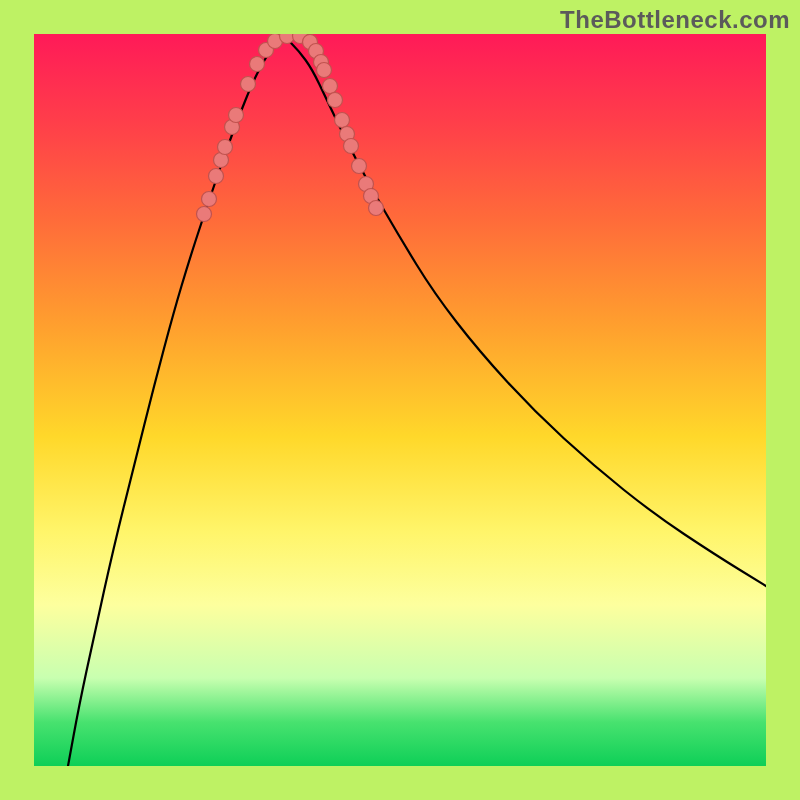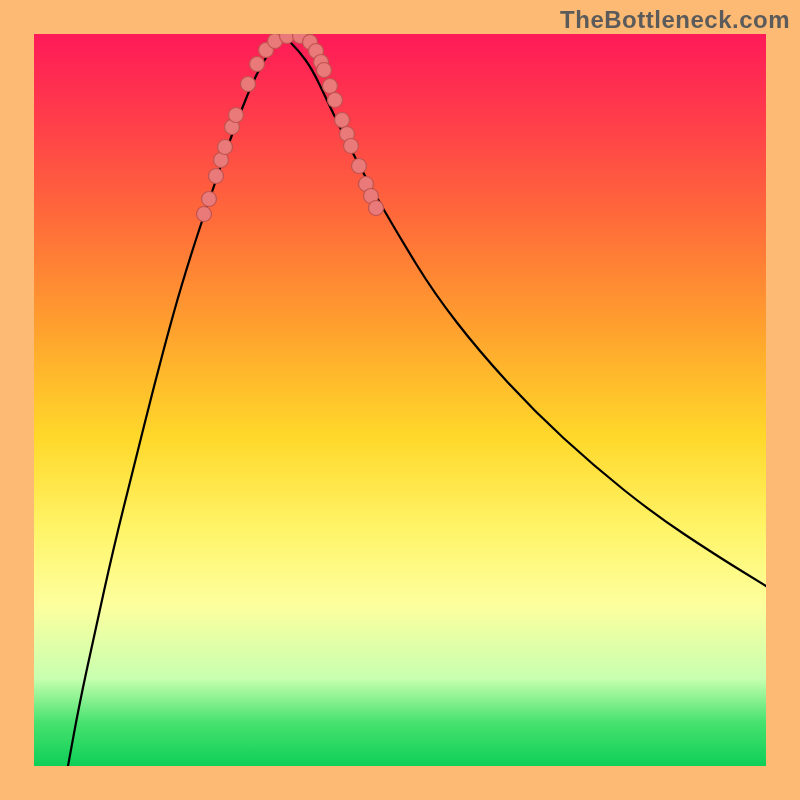--- a/index.html
+++ b/index.html
@@ -9,21 +9,21 @@
     height: 800px;
     background: #000;
     overflow: hidden;
   }
   .frame {
     position: absolute;
     left: 0;
     top: 0;
     width: 800px;
     height: 800px;
-    background: #fdba74;
+    background: #bef264;
   }
   .plot-area {
     position: absolute;
     left: 34px;
     top: 34px;
     width: 732px;
     height: 732px;
     background: linear-gradient(to bottom,
       #ff1a58 0%,
       #ff3e4a 12%,

